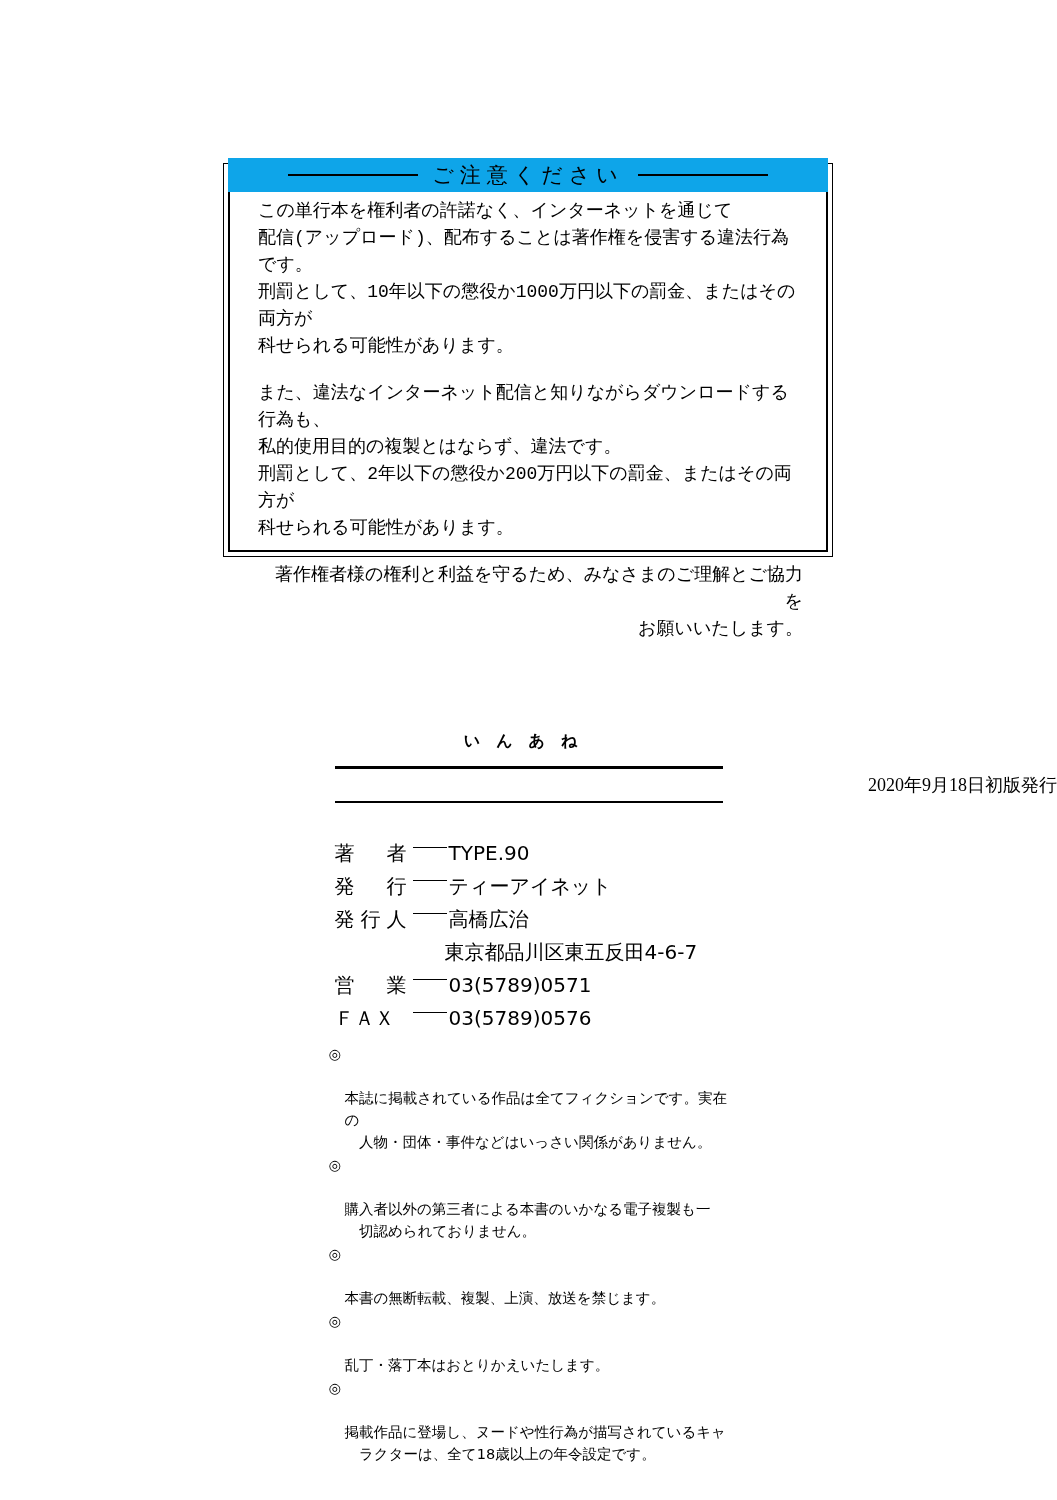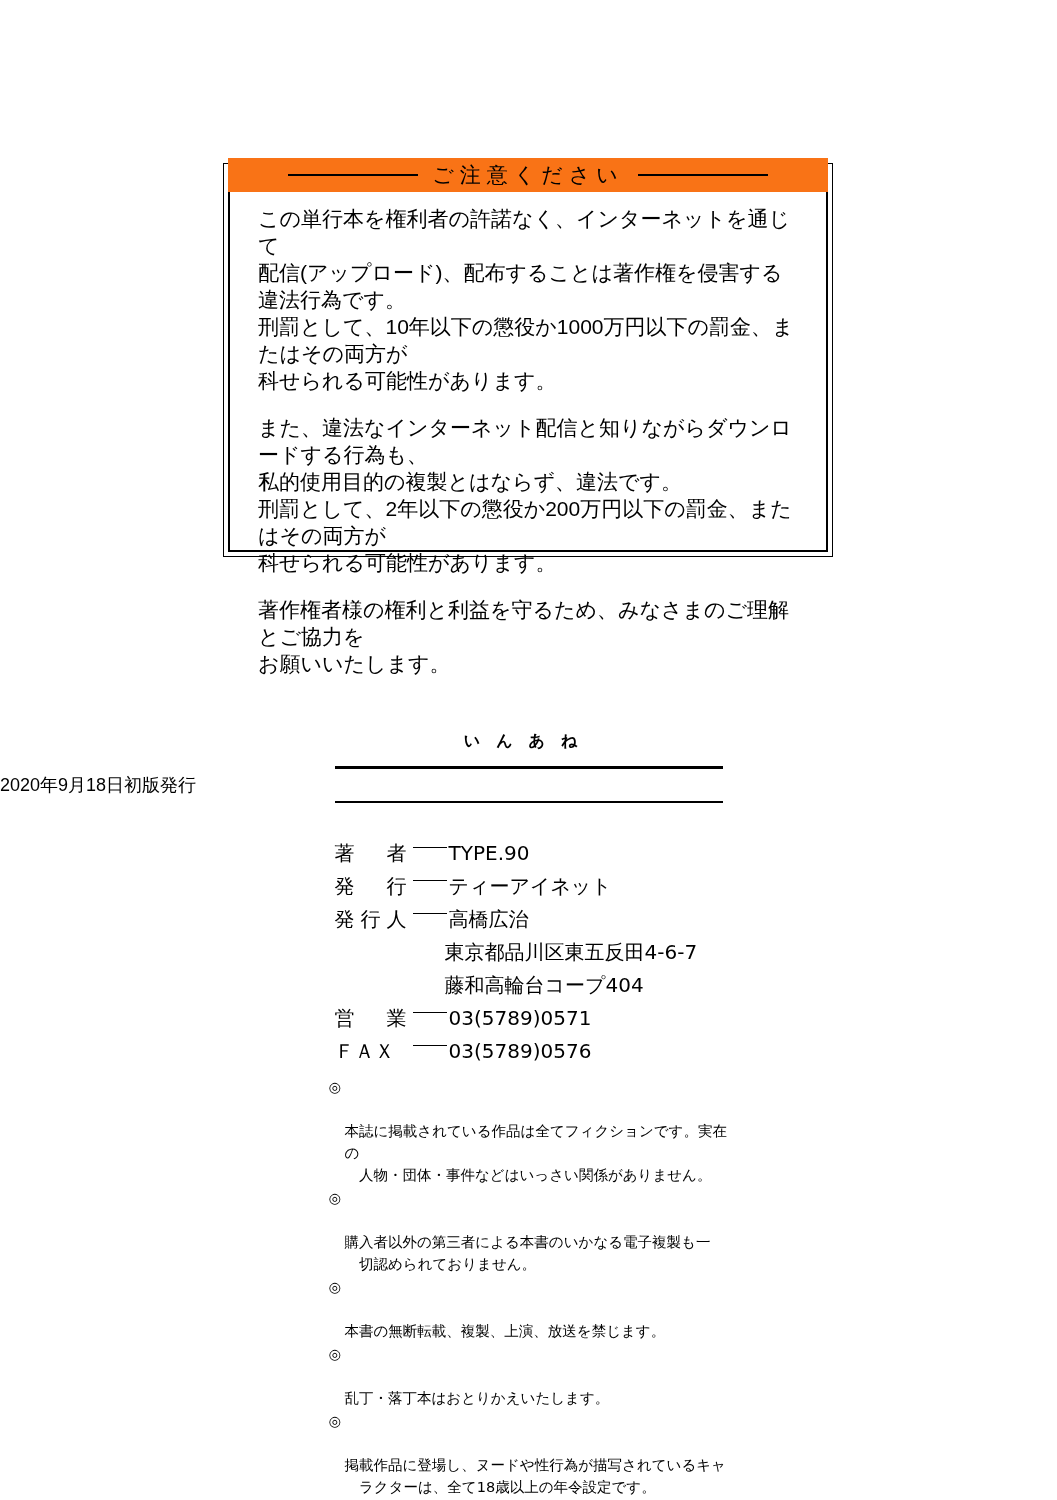--- a/index.html
+++ b/index.html
@@ -30,47 +30,47 @@
   }
   #notice-title-wrap {
     position: absolute;
     left: 228px;
     top: 158px;
     width: 600px;
     height: 34px;
     display: flex;
     align-items: center;
     justify-content: center;
-    background: #f97316;
+    background: #0ea5e9;
   }
   #notice-title-wrap .rule {
     height: 0;
     border-top: 2px solid #000;
     flex: 0 0 130px;
     margin: 0 14px;
   }
   #notice-title {
     font-size: 21px;
     letter-spacing: 6px;
     white-space: nowrap;
     font-family: "DejaVu Sans", sans-serif;
   }
   #notice-body {
     position: absolute;
     left: 258px;
-    top: 205px;
+    top: 198px;
     width: 545px;
-    font-size: 21px;
+    font-size: 18px;
     line-height: 27px;
-    font-family: Liberation Sans, sans-serif;
+    font-family: Liberation Mono, monospace;
   }
   #notice-body p {
     margin: 0 0 20px 0;
   }
-  #notice-body p:last-child { margin-bottom: 0; }
+  #notice-body p:last-child { margin-bottom: 0; text-align: right; }
 
   
   #colophon {
     position: absolute;
     left: 0;
     top: 700px;
     width: 1057px;
   }
   #book-title {
     text-align: center;
@@ -93,24 +93,24 @@
     font-family: "DejaVu Sans", sans-serif;
     pointer-events: none;
   }
 
   #title-rule-top {
     width: 388px;
     margin: 4px auto 0 auto;
     border-top: 3px solid #000;
   }
   #pubdate {
-    text-align: left;
+    text-align: right;
     font-size: 18px;
     padding: 4px 0 4px 0;
-    font-family: Liberation Sans, sans-serif;
+    font-family: Liberation Serif, serif;
   }
   #title-rule-bottom {
     width: 388px;
     margin: 0 auto 0 auto;
     border-top: 2px solid #000;
   }
 
   #credits {
     width: 388px;
     margin: 34px auto 0 auto;
@@ -208,21 +208,20 @@
       <span class="credit-value">ティーアイネット</span>
     </div>
 
     <div class="credit-row">
       <span class="credit-label">発行人</span>
       <span class="credit-dash"></span>
       <span class="credit-value">高橋広治</span>
     </div>
 
     <div class="credit-indent">東京都品川区東五反田4-6-7</div>
-    <div class="credit-indent">藤和高輪台コープ404</div>
 
     <div class="credit-row">
       <span class="credit-label">営　業</span>
       <span class="credit-dash"></span>
       <span class="credit-value">03(5789)0571</span>
     </div>
 
     <div class="credit-row wide">
       <span class="credit-label">ＦＡＸ</span>
       <span class="credit-dash"></span>

